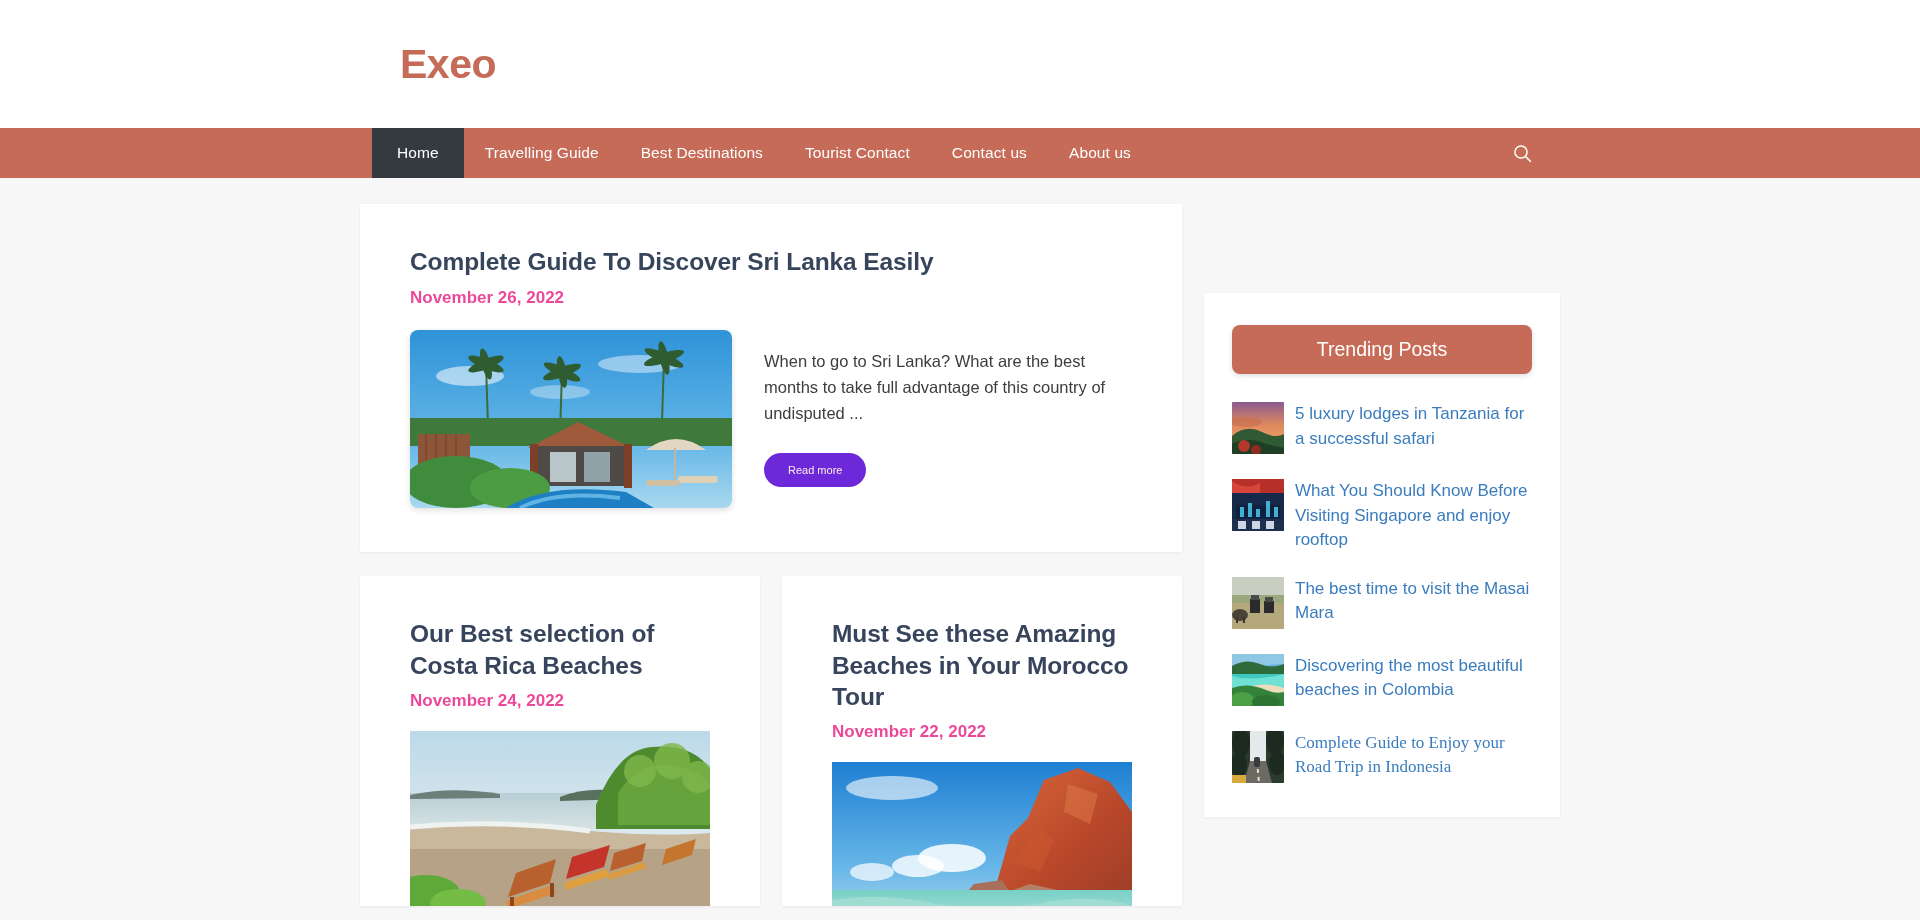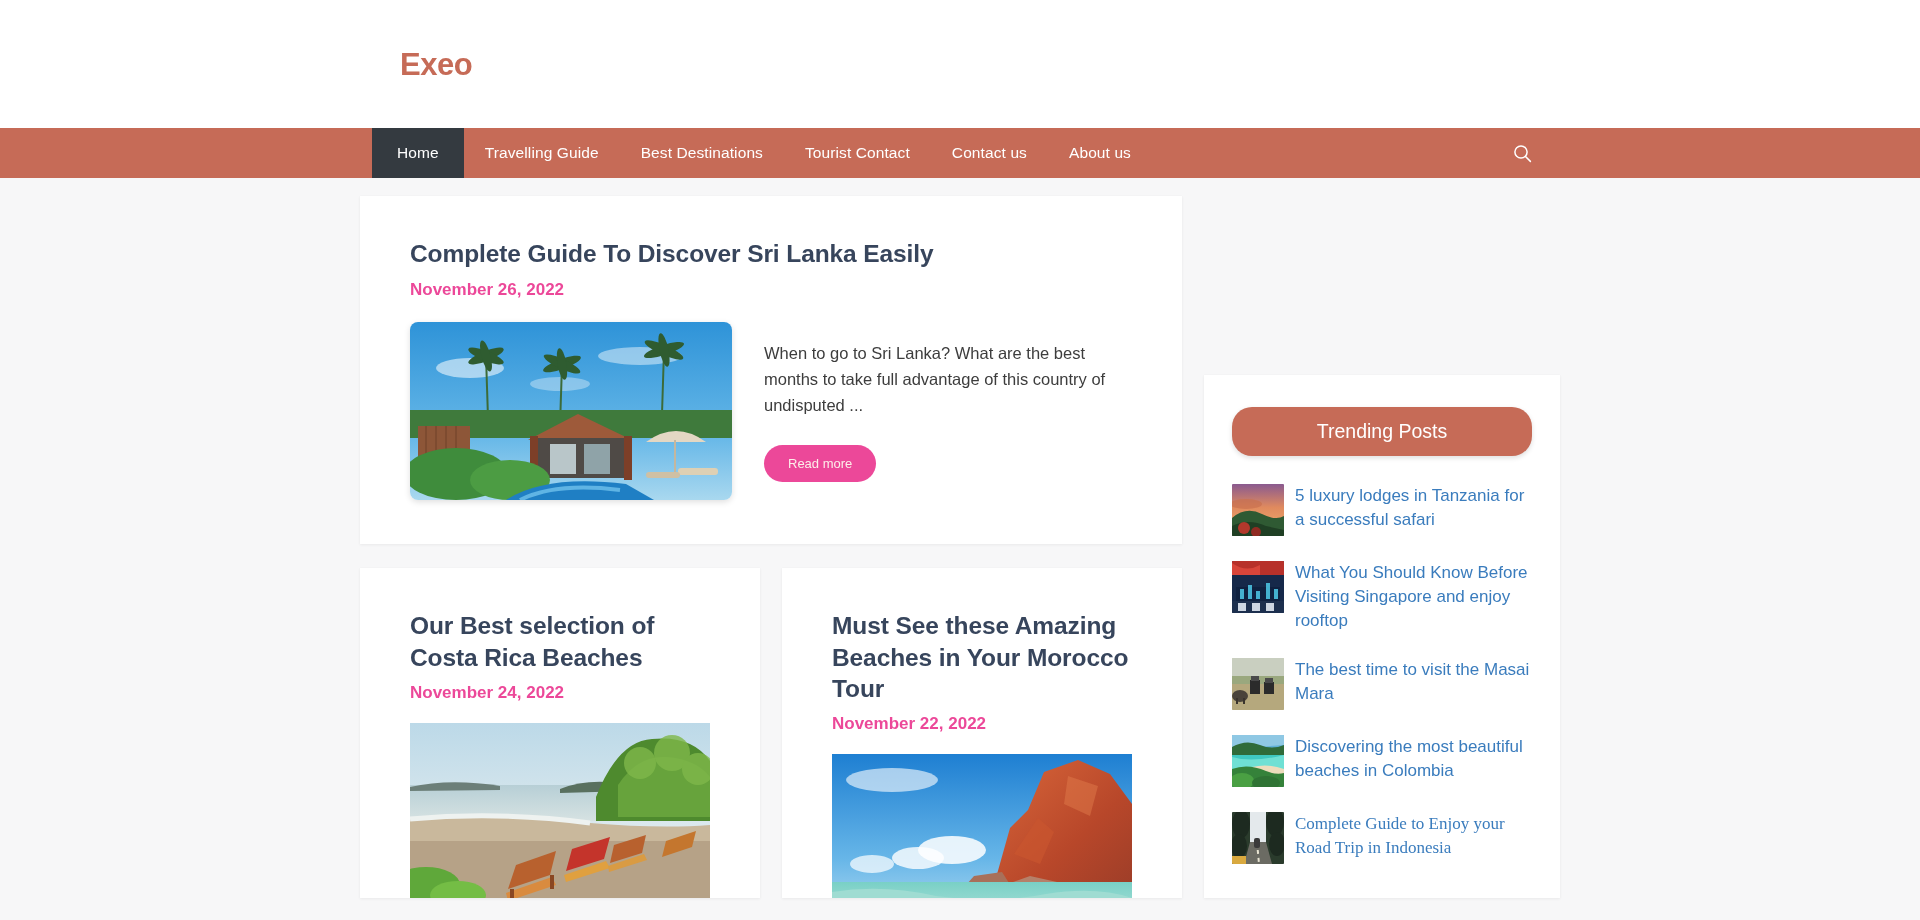--- a/index.html
+++ b/index.html
@@ -24,21 +24,21 @@
     height: 128px;
     display: flex;
     align-items: center;
   }
   .header-inner {
     width: 1176px;
     margin: 0 auto;
     padding-left: 28px;
   }
   .site-logo {
-    font-size: 31px;
+    font-size: 41px;
     font-weight: bold;
     color: #c66b57;
     letter-spacing: -0.5px;
     line-height: 1;
     text-decoration: none;
     display: inline-block;
   }
 
   
   .nav-bar {
@@ -86,23 +86,23 @@
     padding: 0 16px;
     cursor: pointer;
     background: transparent;
     border: none;
   }
   .nav-search svg { display: block; }
 
   
   .page-wrap {
     width: 1200px;
-    margin: 0 auto;
-    display: flex;
-    align-items: flex-end;
+    margin: 8px auto;
+    display: flex;
+    align-items: center;
     padding-top: 18px;
     gap: 22px;
   }
   .content-col {
     width: 822px;
     flex: 0 0 822px;
   }
   .sidebar-col {
     width: 356px;
     flex: 0 0 356px;
@@ -149,23 +149,23 @@
   .thumb-large svg, .thumb-card svg, .mini-thumb svg { display: block; }
   .featured-text { flex: 1; padding-top: 18px; }
   .excerpt {
     font-size: 16.5px;
     line-height: 1.58;
     color: #3d3d3d;
     margin-bottom: 26px;
   }
   .read-more {
     display: inline-block;
-    background: #ec4899;
+    background: #6d28d9;
     color: #fdeee9;
-    font-size: 13px;
+    font-size: 11px;
     padding: 11px 24px;
     border-radius: 22px;
     text-decoration: none;
     border: none;
     cursor: pointer;
     font-family: inherit;
   }
 
   
   .card-grid {
@@ -197,21 +197,21 @@
     background: #ffffff;
     padding: 32px 28px 34px 28px;
     box-shadow: 0 1px 3px rgba(0,0,0,0.055), 0 0 1px rgba(0,0,0,0.04);
   }
   .widget-title {
     background: #c66b57;
     color: #ffffff;
     font-size: 19.5px;
     text-align: center;
     padding: 13px 10px;
-    border-radius: 20px;
+    border-radius: 8px;
     box-shadow: 0 2px 5px rgba(0,0,0,0.13);
     margin-bottom: 28px;
     font-weight: normal;
   }
   .trending-list { list-style: none; }
   .trending-item {
     margin-bottom: 25px;
     line-height: 0;
   }
   .trending-item:last-child { margin-bottom: 0; font-family: Liberation Serif, serif; }

